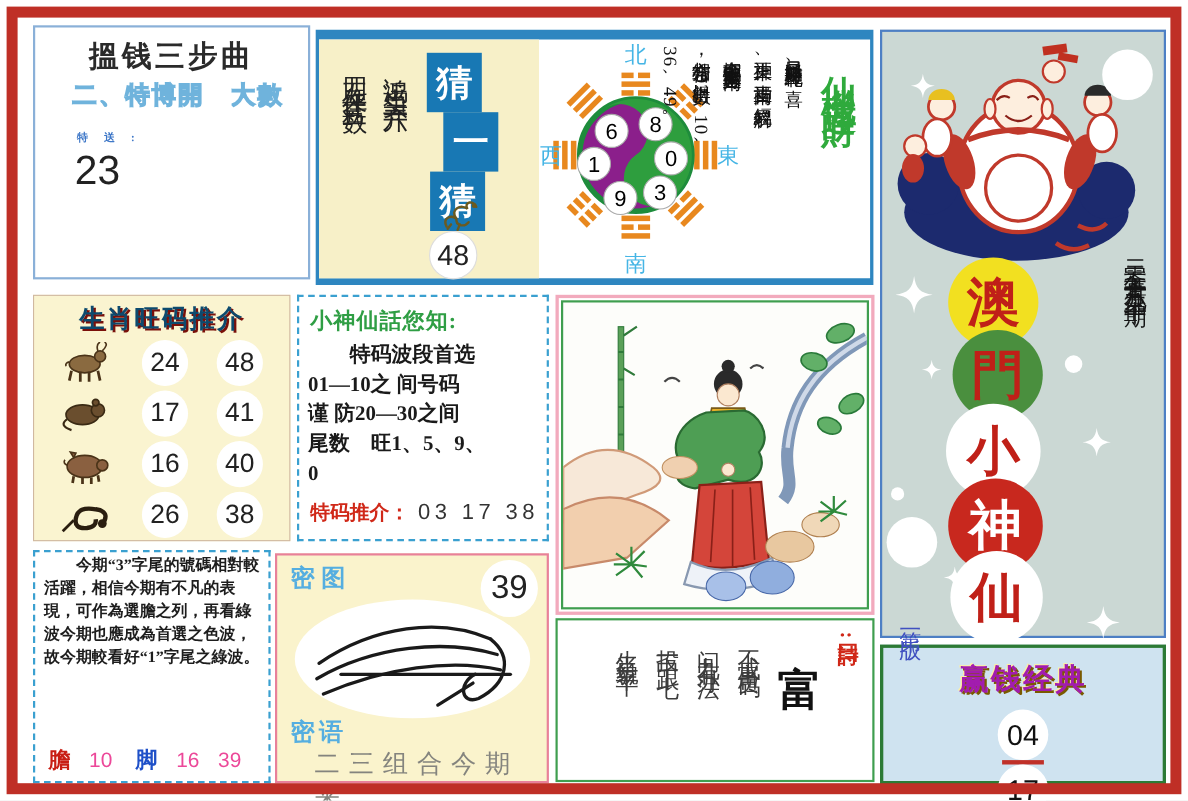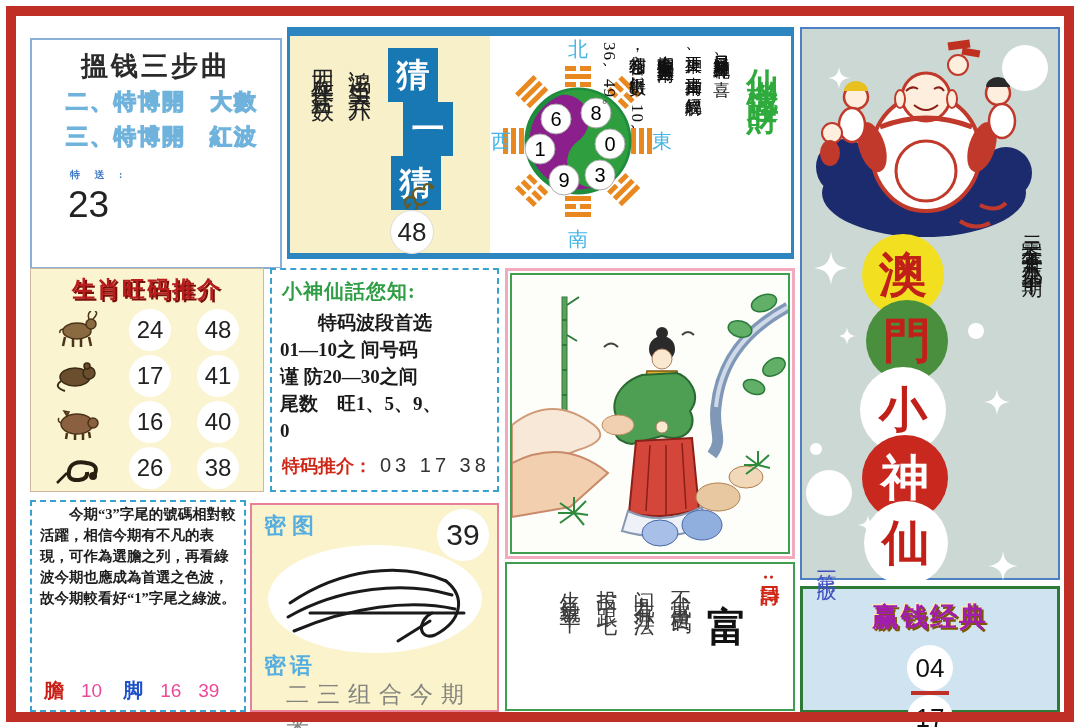--- a/index.html
+++ b/index.html
@@ -6,21 +6,21 @@
   #page{position:relative;width:1080px;height:728px;background:#ffffff;overflow:hidden;
         font-family:"Liberation Serif","DejaVu Serif",serif;}
   #frame{position:absolute;inset:6px;border:10px solid #bf2f26;pointer-events:none;z-index:50;}
   .panel{position:absolute;box-sizing:border-box;}
   .vert{writing-mode:vertical-rl;}
   .preline{white-space:pre-line;}
   .sans{font-family:"Liberation Sans","DejaVu Sans",sans-serif;}
   .circle{border-radius:50%;display:flex;align-items:center;justify-content:center;background:#fff;}
 
   
-  #p-steps{left:30px;top:38px;width:252px;height:231px;border:2px solid #8ab0d8;background:#fff;}
+  #p-steps{left:30px;top:23px;width:252px;height:231px;border:2px solid #8ab0d8;background:#fff;}
   #p-steps .ttl{margin-top:8px;text-align:center;font-size:27px;font-weight:bold;color:#2a2a2a;letter-spacing:3px;}
   #p-steps .item{margin-left:34px;font-size:22px;font-weight:bold;color:#eef8ff;
       -webkit-text-stroke:1.2px #6fb3dc;letter-spacing:2px;line-height:35px;}
   #p-steps .sp-label{margin:14px 0 0 38px;font-size:10px;font-weight:bold;color:#3f78c8;letter-spacing:6px;}
   #p-steps .sp-num{margin:2px 0 0 36px;font-size:37px;color:#222;}
 
   
   #p-guess{left:287px;top:27px;width:507px;height:232px;background:#fff;
       border:3px solid #2e86c0;border-top-width:9px;border-bottom-width:6px;}
   #p-guess .cream{position:absolute;left:0;top:0;bottom:0;width:200px;background:#f7f0c8;}
@@ -46,21 +46,21 @@
   
   #p-classic{left:800px;top:586px;width:260px;height:127px;background:#cfe3f0;border:3px solid #2c7a35;}
   #p-classic .ttl{margin-top:10px;text-align:center;font-size:27px;font-weight:bold;color:#a21caf;
       letter-spacing:2px;text-shadow:2px 2px 0 #7a5a00,-1px -1px 0 #fff0a0;}
   #p-classic .nums{position:absolute;left:0;right:0;top:56px;display:flex;align-items:center;justify-content:center;flex-direction:column;}
   #p-classic .n{width:46px;height:46px;font-size:26px;color:#111;}
   #p-classic .dash{width:38px;height:4px;background:#c03028;margin:0 3px;}
 
   
   #p-zodiac{left:30px;top:268px;width:234px;height:224px;background:#faf4d0;border:1px solid #d0b8a0;}
-  #p-zodiac .ttl{margin-top:5px;text-align:center;font-size:23px;font-weight:bold;color:#b91c1c;
+  #p-zodiac .ttl{margin-top:5px;text-align:center;font-size:23px;font-weight:bold;color:#0c4a6e;
       letter-spacing:2px;text-shadow:2px 2px 0 #7a100a;}
   .zrow{position:absolute;left:0;width:100%;height:44px;}
   .zrow svg{position:absolute;left:22px;top:2px;}
   .zrow .n1{position:absolute;left:98px;top:0;width:42px;height:42px;font-size:24px;color:#222;}
   .zrow .n2{position:absolute;left:166px;top:0;width:42px;height:42px;font-size:24px;color:#222;}
 
   
   #p-tips{left:270px;top:268px;width:229px;height:224px;background:#fff;border:2px dashed #3aa0d0;}
   #p-tips .ttl{margin:8px 0 0 10px;font-size:20px;font-weight:bold;color:#2f9e44;letter-spacing:1px;}
   #p-tips .body{margin:4px 8px 0 8px;font-size:19px;font-weight:600;color:#1a1a1a;line-height:27px;}
@@ -102,21 +102,20 @@
 </style>
 </head>
 <body>
 
 <div id="page">
   <div id="frame"></div>
 
   <div class="panel" id="p-steps">
     <div class="ttl">搵钱三步曲</div>
     <div class="item">二、特博開　大數</div>
-    <div class="item">三、特博開　紅波</div>
     <div class="sp-label">特 送 :</div>
     <div class="sp-num sans">23</div>
   </div>
 
   <div class="panel" id="p-guess">
     <div class="cream">
       <div class="verse vert preline">鸿运当头二六开
 四五作伴合三数</div>
       <div class="tile" style="left:98px;top:12px;">猜</div>
       <div class="tile" style="left:113px;top:66px;">一</div>

